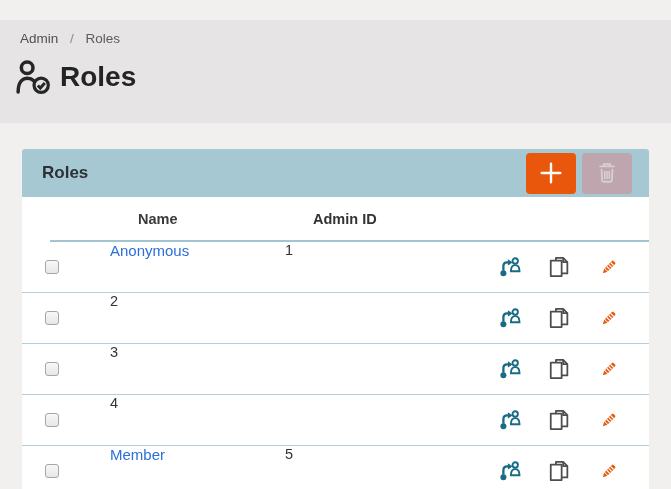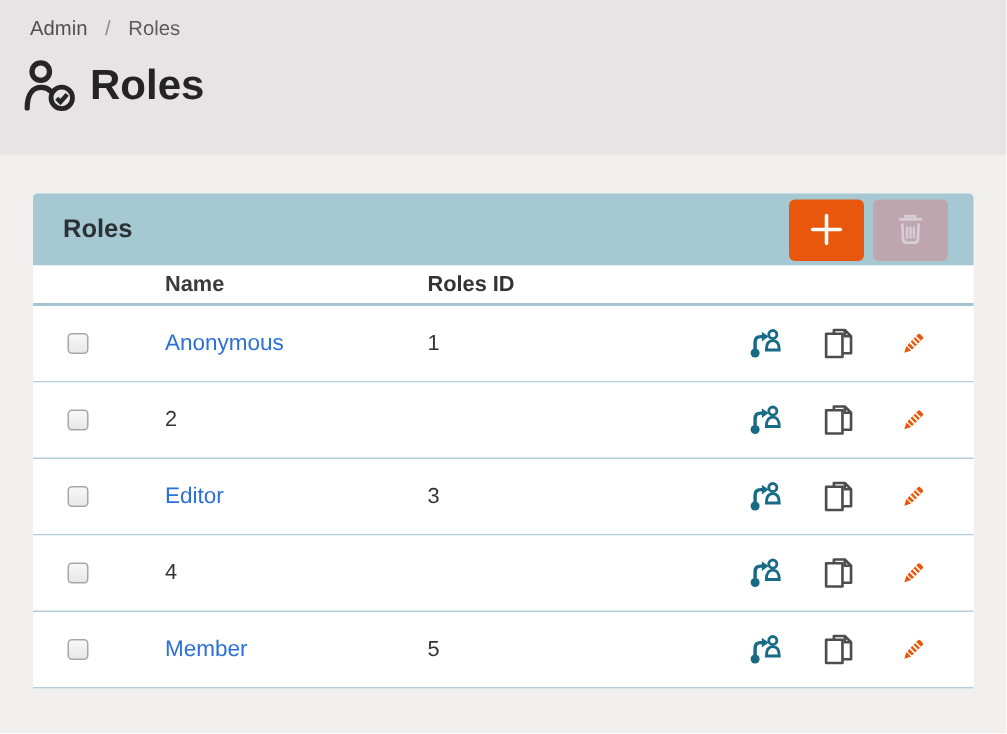--- a/index.html
+++ b/index.html
@@ -1,43 +1,43 @@
 <!DOCTYPE html>
 <html><head>
 <meta charset="utf-8">
 <style>
   * { margin:0; padding:0; box-sizing:border-box; }
   body { font-family:"Liberation Sans","DejaVu Sans",sans-serif; }
   .screen { width:671px; height:489px; background:#f1f0ef; overflow:hidden; position:relative; }
 
   
-  .topbar { height:103px; background:#e6e4e4; padding:11px 0 0 20px; }
+  .topbar { height:103px; background:#e6e4e4; padding:11px 0 0 20px;margin-top:20px; }
   .breadcrumb { font-size:13.5px; color:#5c5c5c; }
   .breadcrumb a { color:#505050; text-decoration:none; cursor:pointer; }
   .breadcrumb .sep { margin:0 8px; color:#8c8c8c; }
   .title-row { display:flex; align-items:center; gap:8px; margin-top:13px; margin-left:-6px; }
   .title-row h1 { font-size:28px; color:#242424; font-weight:bold; }
 
   
   .content { padding:26px 22px 0 22px; }
   .panel { width:627px; }
   .panel-header { height:48px; background:#a5c8d3; border-radius:3px 3px 0 0;
                   display:flex; align-items:center; padding:0 17px 0 20px; }
   .panel-title { font-size:17px; font-weight:bold; color:#2b3135; }
   .panel-buttons { margin-left:auto; display:flex; gap:6px; align-items:center; }
   .pbtn { width:50px; height:41px; border:none; border-radius:4px;
           display:flex; align-items:center; justify-content:center; }
   .btn-add { background:#e8570b; cursor:pointer; }
   .btn-del { background:#bfa5ae; cursor:default; }
 
   
   .table { background:#fff; }
-  .thead { display:flex; align-items:center; height:27px; border-bottom:2px solid #a3c4d1; }
+  .thead { display:flex; align-items:center; height:45px; border-bottom:2px solid #a3c4d1;margin-left:28px; }
   .th { font-size:14.5px; font-weight:bold; color:#3a3a3a; }
-  .trow { display:flex; align-items:center; height:51px; border-bottom:1px solid #b3cedb; background:#fff; }
+  .trow { display:flex; height:51px; border-bottom:1px solid #b3cedb; background:#fff; }
   .cell-check { flex:0 0 65px; padding-left:23px; display:flex; align-items:center; }
   .cell-name { flex:0 0 175px; padding-left:23px; }
   .cell-id { flex:1 1 auto; padding-left:23px; font-size:14.5px; color:#333; }
   .cell-actions { flex:0 0 auto; display:flex; align-items:center; gap:27px; padding-right:30px; }
   .role-link { font-size:15px; color:#2b6fd8; text-decoration:none; cursor:pointer; }
   .action { display:inline-flex; width:22px; height:24px; align-items:center; justify-content:center; cursor:pointer; }
 
   input[type="checkbox"] { appearance:none; -webkit-appearance:none; width:14px; height:14px;
     border:1px solid #a6a6a6; border-radius:3px; background:linear-gradient(#f8f8f8,#e7e7e7); cursor:pointer; }
 </style>
@@ -88,21 +88,21 @@
               </svg>
             </span>
           </button>
         </div>
       </div>
 
       <div class="table">
         <div class="thead">
           <div class="cell-check"></div>
           <div class="cell-name th">Name</div>
-          <div class="cell-id th">Roles ID</div>
+          <div class="cell-id th">Admin ID</div>
           <div class="cell-actions"></div>
         </div>
         <div id="table-body">
   <div class="trow">
     <div class="cell-check">
       <input type="checkbox" style="">
     </div>
     <div class="cell-name">
       <a class="role-link js-name">Anonymous</a>
     </div>
@@ -171,23 +171,20 @@
           </g>
         </svg>
       </span>
     </div>
   </div>
 
   <div class="trow">
     <div class="cell-check">
       <input type="checkbox" style="">
     </div>
-    <div class="cell-name">
-      <a class="role-link js-name">Editor</a>
-    </div>
     <div class="cell-id">
       <span class="js-id">3</span>
     </div>
     <div class="cell-actions">
       <span class="action">
         <svg width="22" height="22" viewBox="0 0 22 21">
           <circle cx="4.4" cy="16.8" r="3" fill="#186b85"></circle>
           <path d="M4.4 14.2 V9.6 Q4.4 5.9 8.1 5.9 H9.2" fill="none" stroke="#186b85" stroke-width="2.3"></path>
           <path d="M8.9 2.7 L13.5 5.9 L8.9 9.1 Z" fill="#186b85"></path>
           <circle cx="16.2" cy="4.5" r="2.7" fill="none" stroke="#186b85" stroke-width="1.9"></circle>

